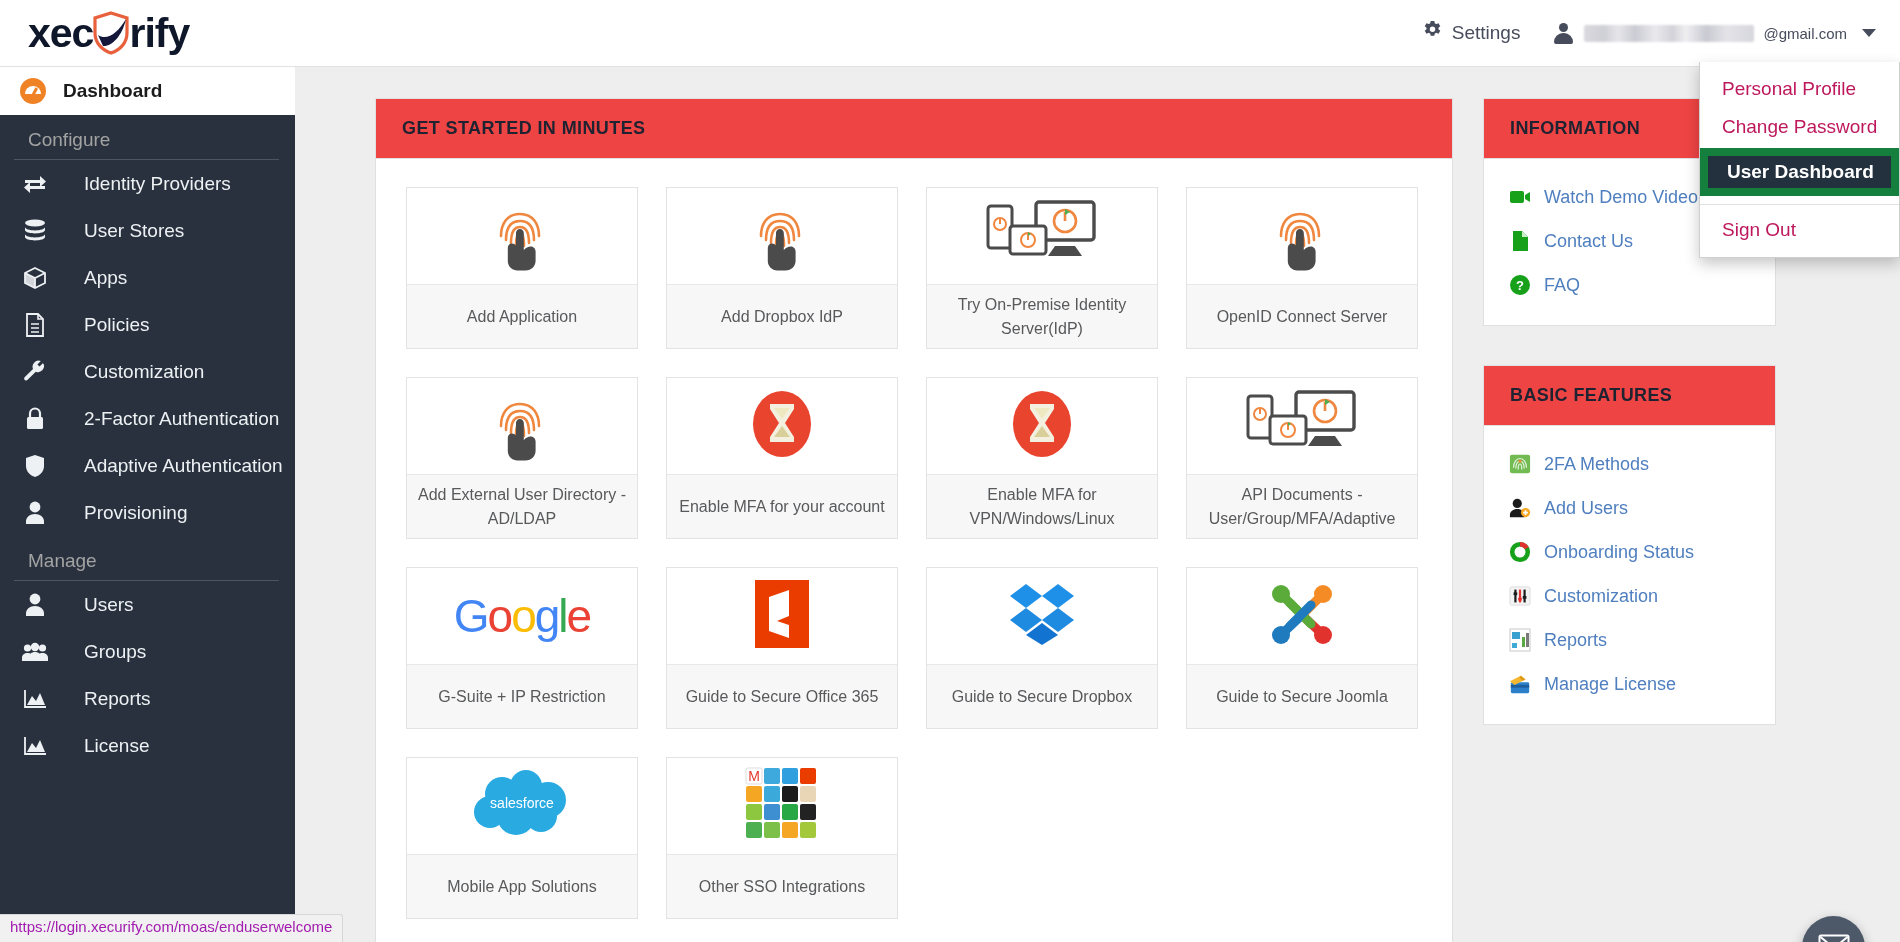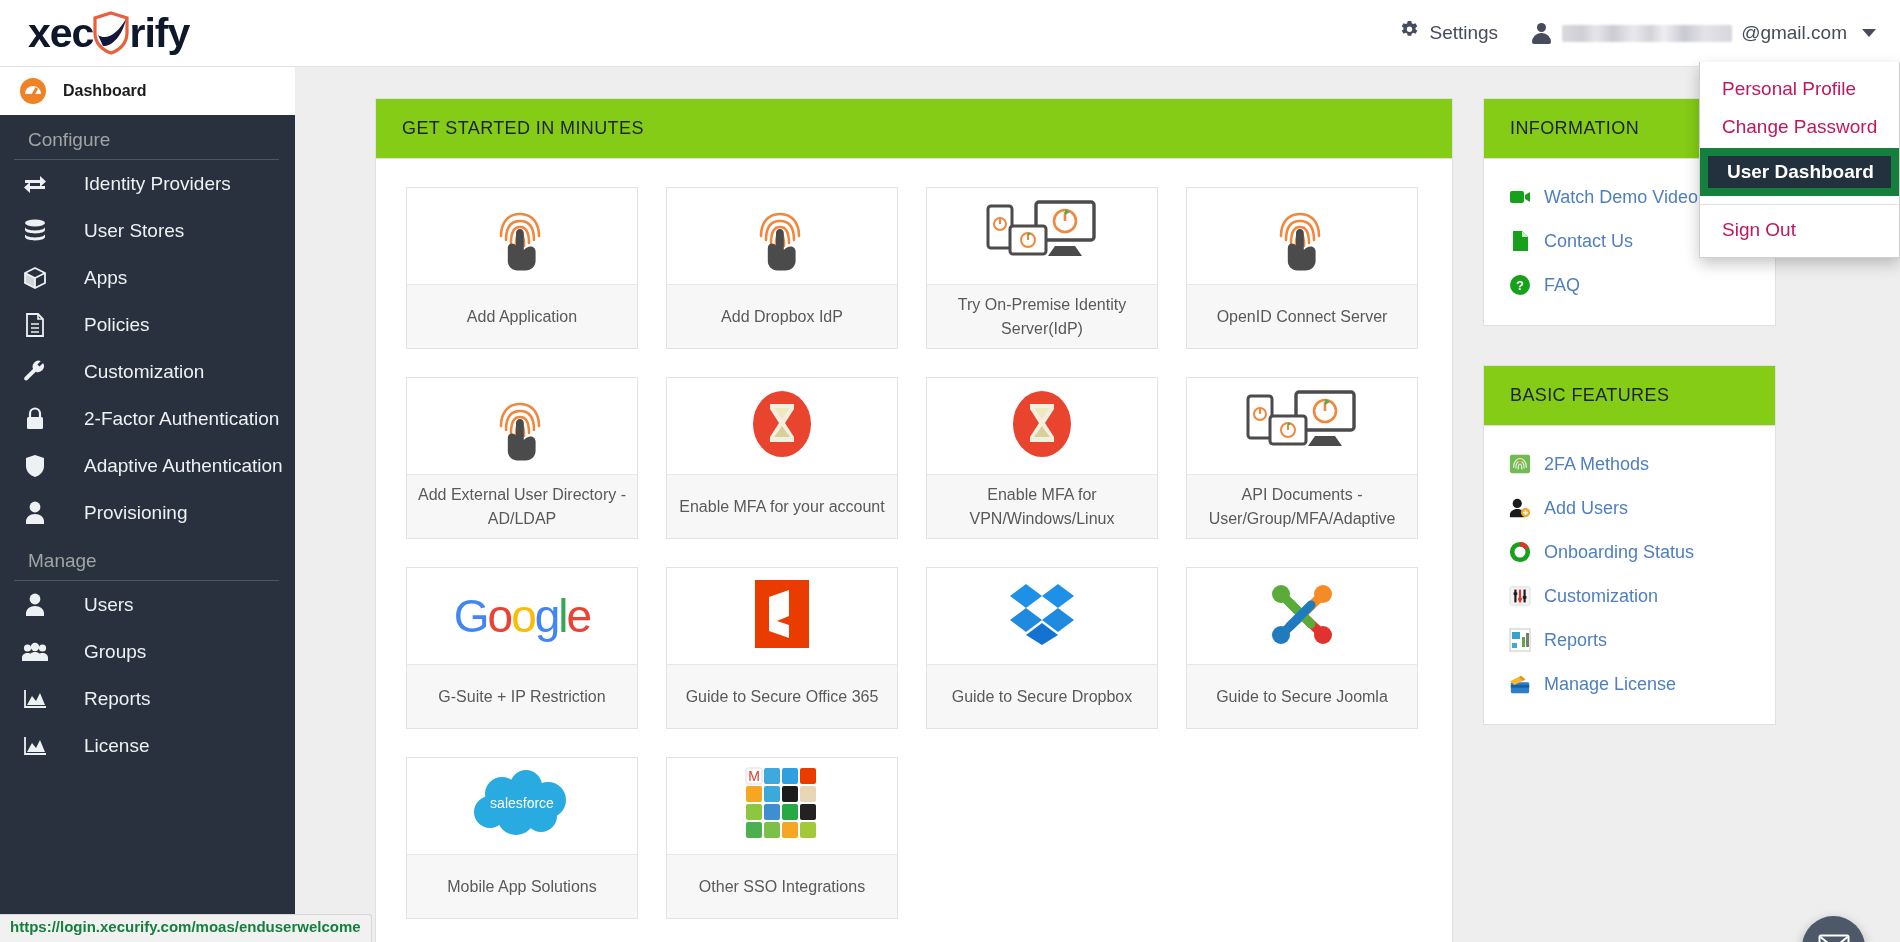--- a/index.html
+++ b/index.html
@@ -30,21 +30,21 @@
   .topbar-right {
     margin-left: auto; display: flex; align-items: center;
     gap: 34px; padding-right: 24px; height: 67px;
   }
   .settings-btn {
     display: flex; align-items: center; gap: 9px;
     font-size: 19px; color: #474c5c; cursor: pointer;
   }
   .user-btn {
     display: flex; align-items: center; gap: 11px;
-    font-size: 19px; color: #474c5c; cursor: pointer; position: relative;
+    font-size: 15px; color: #474c5c; cursor: pointer; position: relative;
   }
   .user-icon { width: 19px; height: 21px; position: relative; display:inline-block; }
   .user-icon::before {
     content:""; position:absolute; left:5px; top:0; width:9px; height:9px;
     border-radius:50%; background:#474c5c;
   }
   .user-icon::after {
     content:""; position:absolute; left:0px; top:10px; width:19px; height:11px;
     border-radius: 9px 9px 2px 2px; background:#474c5c;
   }
@@ -78,21 +78,21 @@
 
   
   .sidebar {
     position: absolute; top: 67px; left: 0; width: 295px; height: 875px;
     background: #28313d; z-index: 20;
   }
   .side-dash {
     height: 48px; background:#ffffff; display:flex; align-items:center;
     padding-left: 20px; gap: 17px; cursor:pointer;
   }
-  .side-dash .lbl { font-size:16px; color:#1b1b1b; font-weight:bold; }
+  .side-dash .lbl { font-size:19px; color:#1b1b1b; font-weight:bold; }
   .dash-icon {
     width:26px;height:26px;border-radius:50%;background:#f08226;position:relative;
     display:inline-block; flex:none;
   }
   .dash-icon::before{
     content:""; position:absolute; left:5px; top:8px; width:16px;height:8px;
     border-radius: 8px 8px 0 0; background:#fff;
   }
   .dash-icon::after{
     content:""; position:absolute; left:11px; top:9px; width:3px;height:9px;
@@ -109,22 +109,22 @@
   .side-ic { width:26px; height:26px; flex:none; display:flex; align-items:center; justify-content:center; }
   .side-ic svg { display:block; }
 
   
   .main {
     position: absolute; top: 67px; left: 295px; width: 1605px; height: 875px;
     background:#eeeeee; overflow:hidden;
   }
   .panel { background:#ffffff; border:1px solid #e0e0e0; }
   .panel-head {
-    background:#84cc16; border-bottom:1px solid #e0e0e0;
-    padding: 19px 26px; font-size:18px; font-weight:normal; color:#1f2230;
+    background:#ef4444; border-bottom:1px solid #e0e0e0;
+    padding: 19px 26px; font-size:18px; font-weight:bold; color:#1f2230;
     letter-spacing:.4px;
   }
 
   .started {
     position:absolute; left:80px; top:31px; width:1078px; min-height:826px;
   }
   .card-grid {
     display:flex; flex-wrap:wrap; gap:28px; padding: 28px 30px 36px 30px;
   }
   .card {
@@ -158,23 +158,22 @@
     position:absolute; left: 1507px; top: 849px;
     width: 63px; height: 63px; border-radius:50%; background:#4d5868;
     display:flex; align-items:center; justify-content:center; cursor:pointer;
     box-shadow: 0 4px 12px rgba(0,0,0,.28);
   }
 
   
   .statusbar {
     position:absolute; left:0; bottom:0; height:28px;
     background:#f1f1f1; border-top:1px solid #d7d7d7; border-right:1px solid #d7d7d7;
-    padding: 3px 10px 0 10px; font-size:15px; color:#15803d; z-index:70;
+    padding: 3px 10px 0 10px; font-size:15px; color:#a21caf; z-index:70;
     border-top-right-radius:3px;
-    font-weight:bold;
   }
 </style>
 </head>
 <body>
 
 <div id="app">
 
   <div class="topbar">
     <div class="logo-wrap">
       <div class="logo-text">

